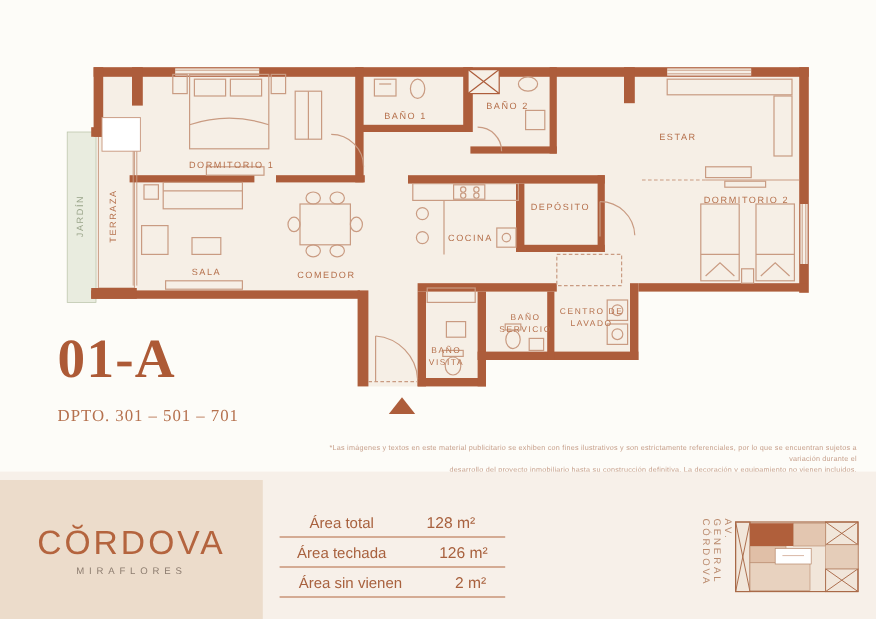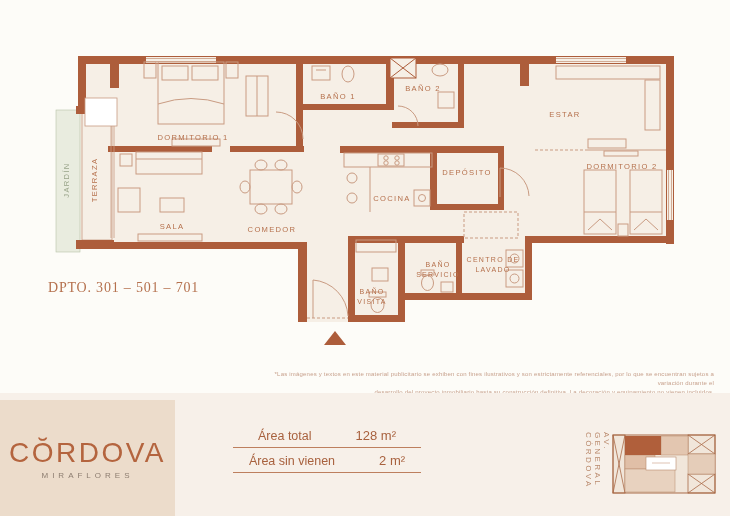--- a/index.html
+++ b/index.html
@@ -9,30 +9,30 @@
   }
   
   #plan{position:absolute;left:0;top:0;}
   .room-label{font-family:"Liberation Sans",sans-serif;font-size:7.6px;letter-spacing:1.3px;fill:#b5704c;}
   .room-label.small{font-size:7px;}
   .jardin-label{fill:#99a489;}
   
   #typology{position:absolute;left:48px;top:274px;color:#b2613c;font-family:"Liberation Serif",serif;}
   #typology .t-label{font-size:26px;line-height:28px;}
   #typology .t-code{font-size:46px;font-weight:bold;line-height:50px;letter-spacing:1px;color:#ad5a36;}
-  #typology .t-units{font-size:14px;letter-spacing:.8px;margin-top:6px;color:#b5714e;text-align:right;}
+  #typology .t-units{font-size:14px;letter-spacing:.8px;margin-top:16px;color:#b5714e;text-align:right;}
   
   #disclaimer{
     position:absolute;left:250px;top:370px;width:464px;text-align:right;
     font-size:6px;line-height:9px;color:#c7a08c;letter-spacing:.2px;
   }
   
   #bottom-strip{position:absolute;left:0;top:393px;width:730px;height:123px;background:#f7f0e9;}
   #brand-box{
-    position:absolute;left:0;top:400px;width:175px;height:116px;background:#ecdccb;
+    position:absolute;left:0;top:400px;width:219px;height:116px;background:#ecdccb;
     display:flex;flex-direction:column;align-items:center;justify-content:center;
   }
   #brand-name{font-size:28px;letter-spacing:2.5px;color:#b4643e;}
   #brand-tagline{font-size:8px;letter-spacing:4px;color:#8d7d70;margin-top:2px;}
   #areas-table{position:absolute;left:233px;top:423px;width:188px;color:#a8613e;}
   .area-row{
     display:flex;justify-content:center;align-items:baseline;
     padding:5px 2px 4px 2px;border-bottom:1px solid #bd7f5e;font-size:12.5px;
   }
   .area-value{font-size:13px;margin-left:44px;}
@@ -216,39 +216,44 @@
       <text class="room-label small" x="438" y="267">BAÑO</text>
       <text class="room-label small" x="438" y="277">SERVICIO</text>
       <text class="room-label small" x="372" y="294">BAÑO</text>
       <text class="room-label small" x="372" y="304">VISITA</text>
       <text class="room-label" x="97" y="180" transform="rotate(-90 97 180)">TERRAZA</text>
       <text class="room-label jardin-label" x="69" y="180" transform="rotate(-90 69 180)">JARDÍN</text>
     </g>
   </svg>
 
   <div id="typology">
+    <div class="t-code">01-A</div>
     <div class="t-units">DPTO. 301 – 501 – 701</div>
   </div>
 
   <div id="disclaimer">
     <span>*Las imágenes y textos en este material publicitario se exhiben con fines ilustrativos y son estrictamente referenciales, por lo que se encuentran sujetos a variación durante el</span><br>
     <span>desarrollo del proyecto inmobiliario hasta su construcción definitiva. La decoración y equipamiento no vienen incluidos.</span>
   </div>
 
   <div id="bottom-strip"></div>
 
   <div id="brand-box">
     <div id="brand-name">CŎRDOVA</div>
     <div id="brand-tagline">MIRAFLORES</div>
   </div>
 
   <div id="areas-table">
     <div class="area-row">
       <span class="area-label">Área total</span>
       <span class="area-value">128 m²</span>
+    </div>
+    <div class="area-row">
+      <span class="area-label">Área techada</span>
+      <span class="area-value">126 m²</span>
     </div>
     <div class="area-row">
       <span class="area-label">Área sin vienen</span>
       <span class="area-value">2 m²</span>
     </div>
   </div>
 
   <div id="street-label">AV. GENERAL CÓRDOVA</div>
 
   <svg id="keyplan" width="104" height="60" viewBox="0 0 104 60">

